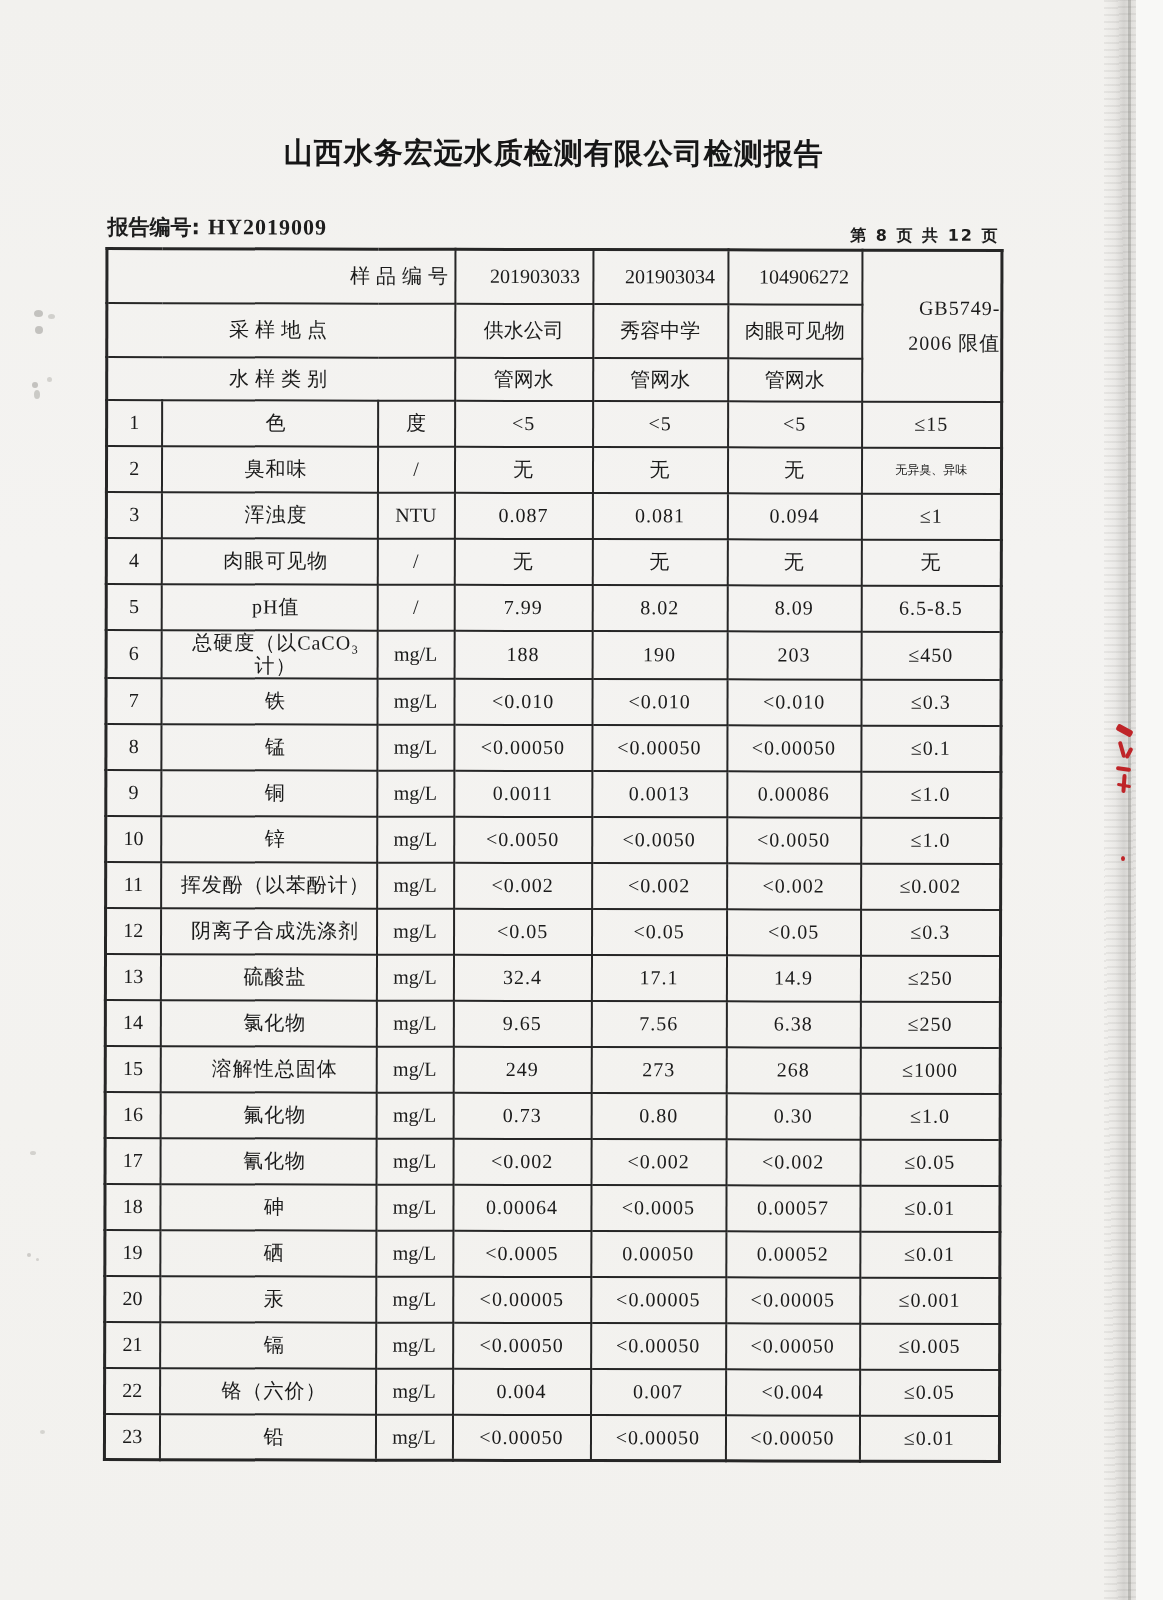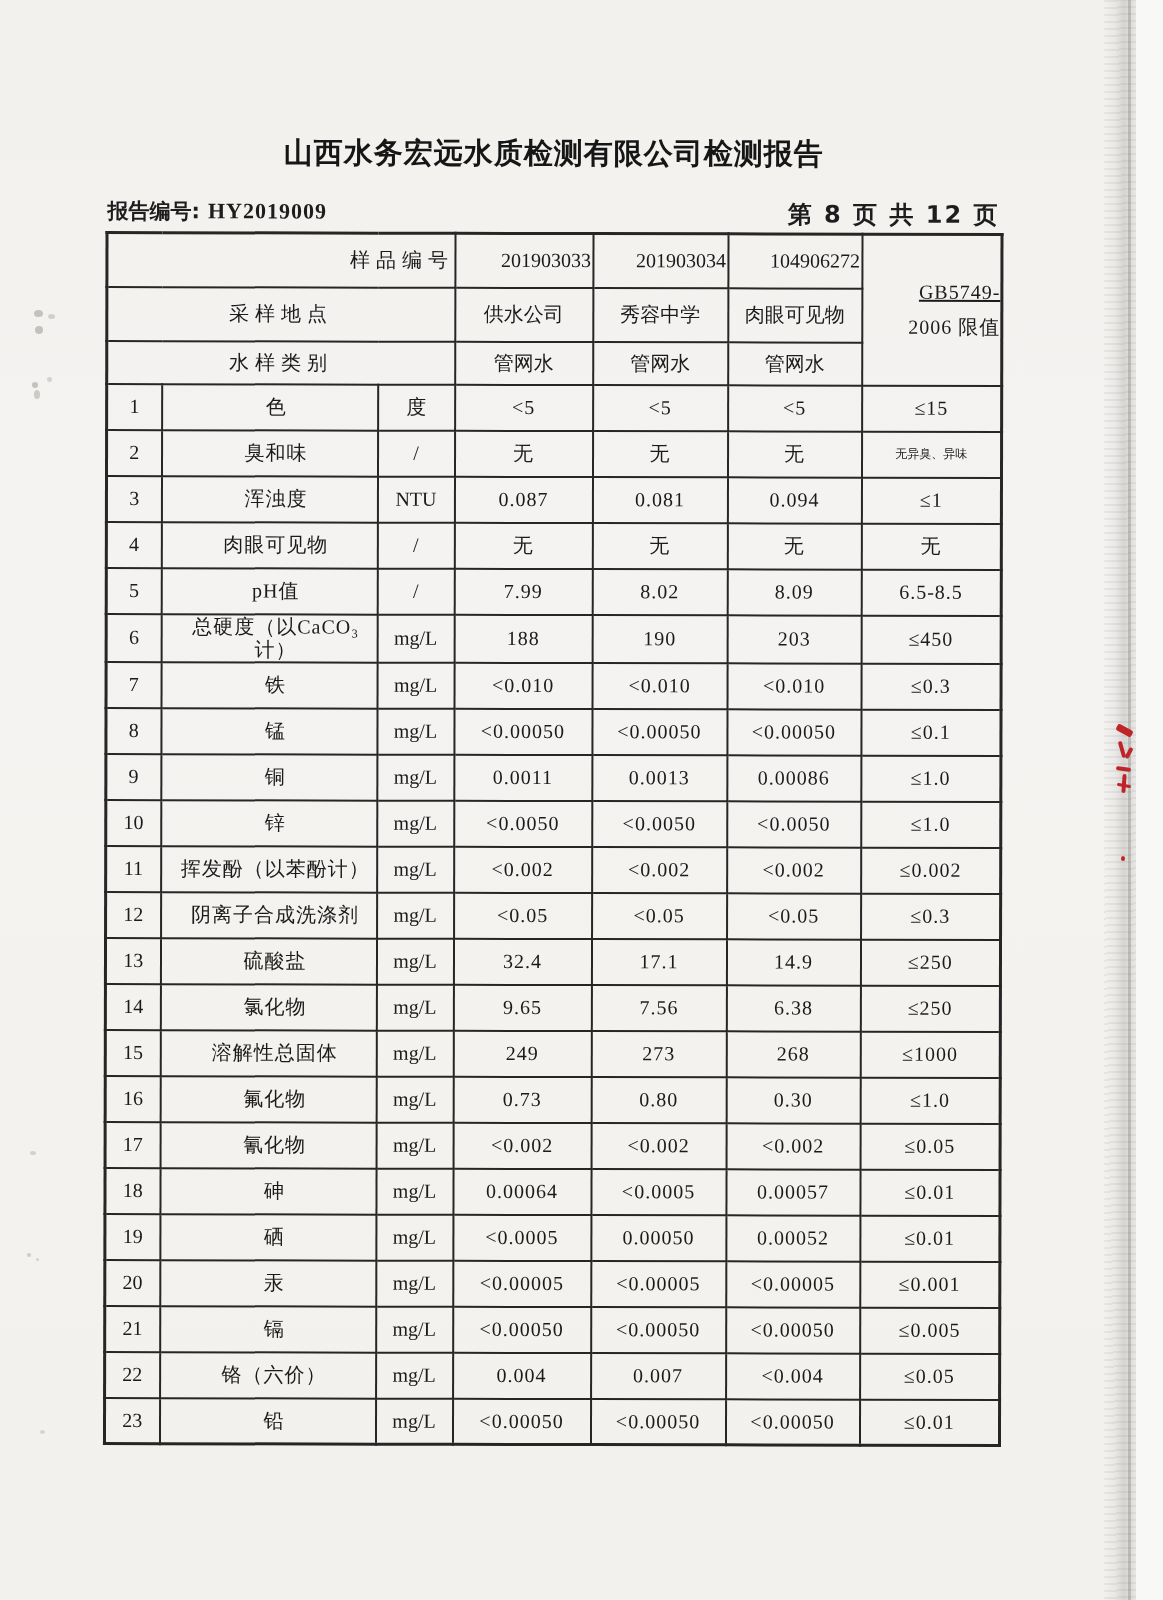--- a/index.html
+++ b/index.html
@@ -30,29 +30,29 @@
     letter-spacing:1px;
     color:#161616;
   }
   .meta{
     margin-top:24px;
     display:flex;justify-content:space-between;align-items:flex-end;
     padding:0 2px;
   }
   .report-no{
     font-family:"DejaVu Sans","Liberation Sans",sans-serif;
-    font-weight:bold;font-size:21px;
+    font-weight:bold;font-size:21px;margin-top:16px;
   }
   .report-no .val{
     font-family:"Liberation Serif","DejaVu Serif",serif;
     font-weight:bold;font-size:22px;letter-spacing:1px;margin-left:8px;
   }
   .page-info{
     font-family:"DejaVu Sans","Liberation Sans",sans-serif;
-    font-weight:bold;font-size:24px;letter-spacing:2px;
+    font-weight:bold;font-size:16px;letter-spacing:2px;
     margin-bottom:-4px;
   }
   table.results{
     margin-top:6px;
     width:895px;
     table-layout:fixed;
     border-collapse:collapse;
     border:3px solid var(--line);
   }
   table.results td{
@@ -61,23 +61,23 @@
     text-align:center;
     font-size:20px;
     line-height:1.15;
     color:#1b1b1b;
   }
   tr.hdr-row1 td{height:54px;text-align:right;}
   tr.hdr-row2 td{height:54px;border-radius:20px;}
   tr.hdr-row3 td{height:43px;}
   tr.data-row td{height:46px;}
   td.hdr-label{font-size:21px;letter-spacing:6px;}
-  td.hdr-val{padding:0 1px;font-size:20px;}
+  td.hdr-val{padding:0 12px;font-size:20px;}
   td.limit-hdr{font-size:21px;letter-spacing:1px;}
-  td.limit-hdr .l1{margin-bottom:12px;text-decoration:underline;}
+  td.limit-hdr .l1{margin-bottom:12px;}
   td.c-num{font-size:20px;}
   td.c-name{text-align:left;padding-left:13px;font-size:19px;letter-spacing:1px;}
   td.c-unit{font-size:19px;}
   td.c-val{font-size:20px;letter-spacing:1px;}
   td.c-limit{font-size:19px;letter-spacing:1px;}
   td.c-limit.limit-small{font-size:12px;letter-spacing:0;}
 
   
   .edge-band{
     position:absolute;left:1104px;top:0;width:32px;height:1600px;

